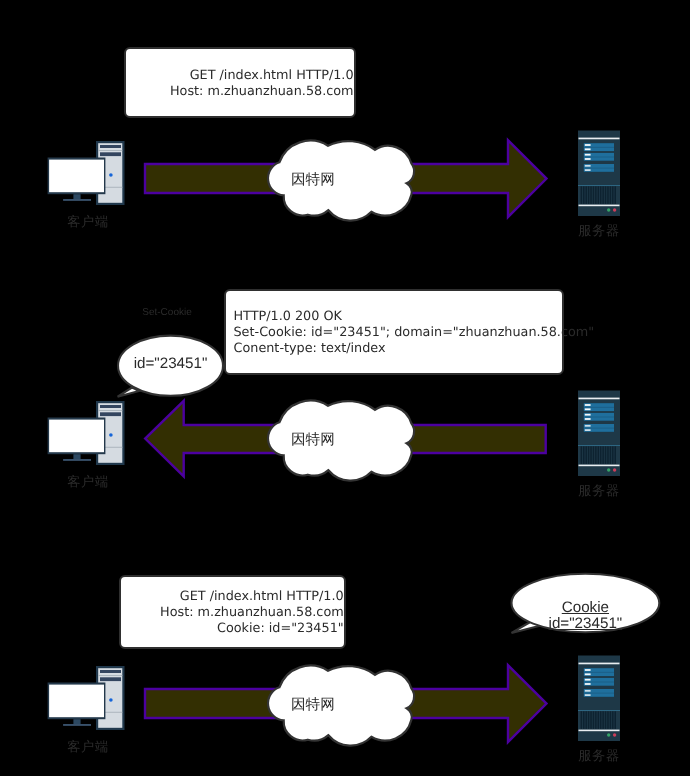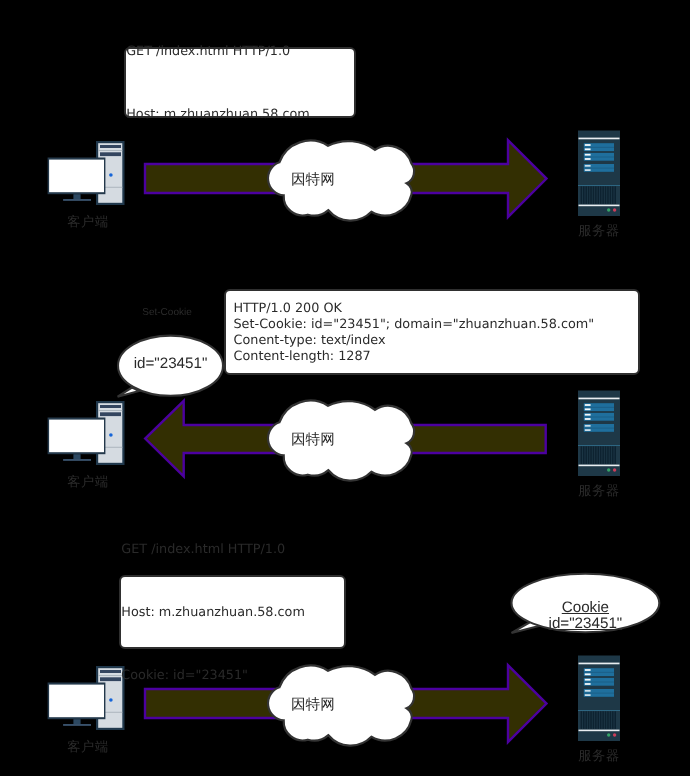--- a/index.html
+++ b/index.html
@@ -7,21 +7,21 @@
   body{width:690px;height:776px;position:relative;overflow:hidden;
        font-family:"Liberation Sans","DejaVu Sans",sans-serif;
        -webkit-font-smoothing:antialiased;text-rendering:geometricPrecision;}
   .stage{position:absolute;left:0;top:0;width:690px;height:776px;background:#000;}
   svg.layer{position:absolute;left:0;top:0;width:690px;height:776px;overflow:visible;}
 
   .msgbox{position:absolute;background:#fff;border:2px solid #2f2f2f;border-radius:6px;
           color:#2a2a2a;font-family:"DejaVu Sans",sans-serif;font-size:12.8px;line-height:16.2px;box-sizing:border-box;
           display:flex;flex-direction:column;justify-content:center;}
   .msgbox .ln{white-space:pre;position:relative;top:1px;}
-  .msgbox.ctr{align-items:flex-start;gap:47px;}
+  .msgbox.ctr{align-items:flex-end;}
   .msgbox.lft{align-items:flex-start;padding-left:7.5px;}
 
   .lbl{position:absolute;color:#2b2b2b;font-size:13.2px;white-space:nowrap;
        text-align:center;letter-spacing:0.7px;line-height:16px;}
   .cloudtext{position:absolute;color:#262626;font-size:14.6px;white-space:nowrap;
              letter-spacing:0px;line-height:16px;}
   .bubtext{position:absolute;color:#2a2a2a;font-family:"Liberation Sans",sans-serif;
            font-size:15.2px;line-height:15.6px;white-space:nowrap;text-align:center;}
 </style>
 </head>
@@ -132,25 +132,24 @@
 
   <div class="msgbox ctr" style="left:124.2px;top:47.1px;width:231.4px;height:71.3px;">
     <div class="ln">GET /index.html HTTP/1.0</div>
     <div class="ln">Host: m.zhuanzhuan.58.com</div>
   </div>
   <div class="lbl" style="left:42px;top:214px;width:92px;">客户端</div>
   <div class="lbl" style="left:553px;top:223px;width:92px;">服务器</div>
   <div class="cloudtext" style="left:291px;top:172px;width:100px;">因特网</div>
 
   <div class="lbl" style="left:119px;top:305px;width:96px;font-size:10px;letter-spacing:0px;">Set-Cookie</div>
-  <div class="msgbox lft" style="left:224px;top:289px;width:416px;height:86px;">
+  <div class="msgbox lft" style="left:224px;top:289px;width:340px;height:86px;">
     <div class="ln">HTTP/1.0 200 OK</div>
     <div class="ln">Set-Cookie: id="23451"; domain="zhuanzhuan.58.com"</div>
     <div class="ln">Conent-type: text/index</div>
-    <div class="ln">Content-length: 1287</div>
   </div>
   <div class="bubtext" style="left:121.5px;top:356px;width:98px;">id="23451"</div>
   <div class="lbl" style="left:42px;top:474px;width:92px;">客户端</div>
   <div class="lbl" style="left:553px;top:483px;width:92px;">服务器</div>
   <div class="cloudtext" style="left:291px;top:432px;width:100px;">因特网</div>
 
   <div class="msgbox ctr" style="left:119.3px;top:575.4px;width:226.4px;height:73.7px;">
     <div class="ln">GET /index.html HTTP/1.0</div>
     <div class="ln">Host: m.zhuanzhuan.58.com</div>
     <div class="ln">Cookie: id="23451"</div>

